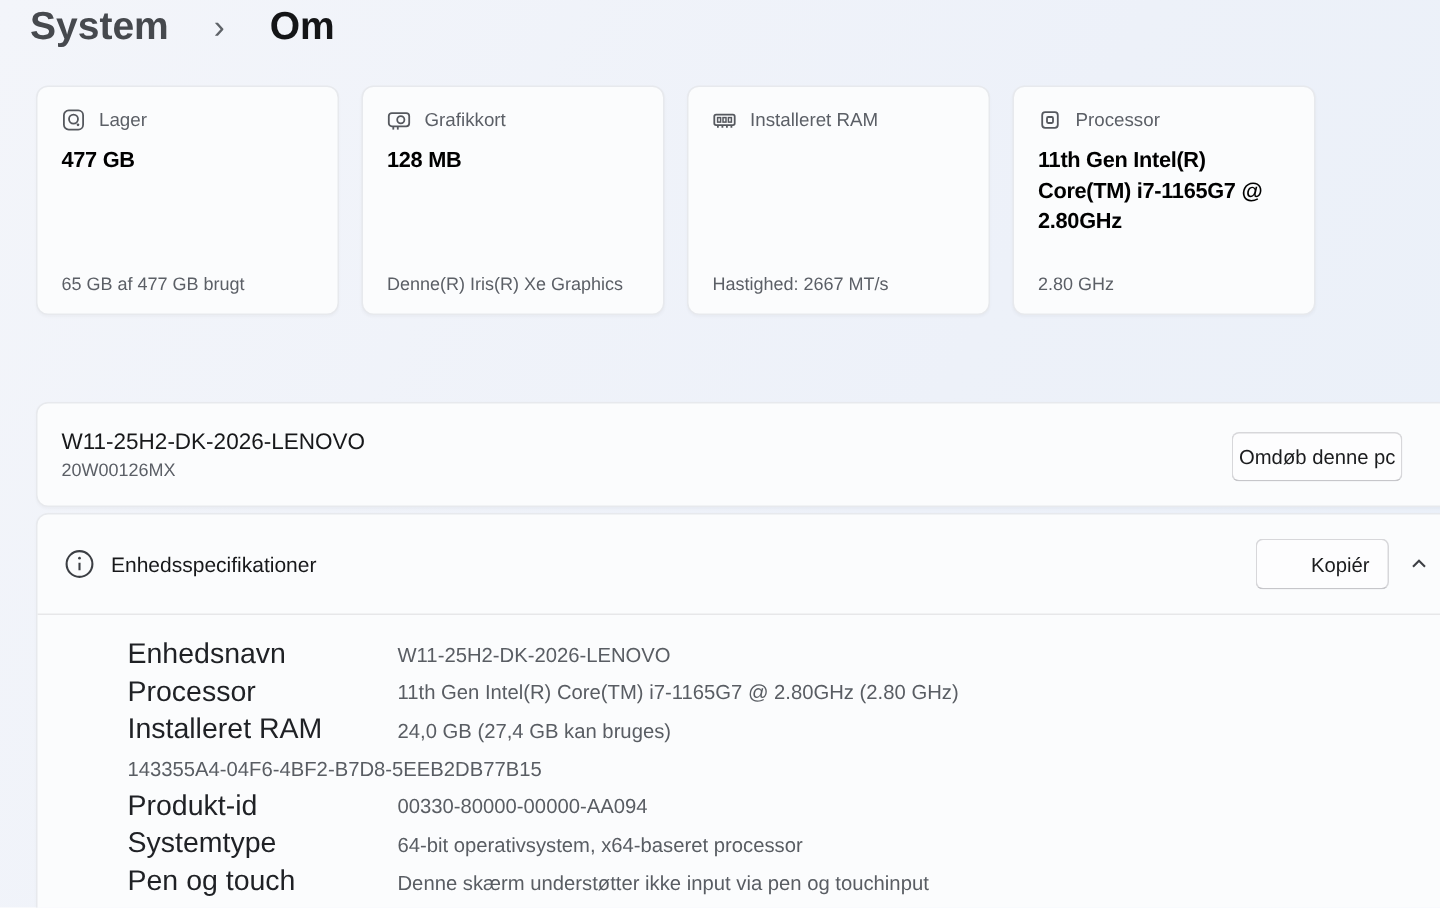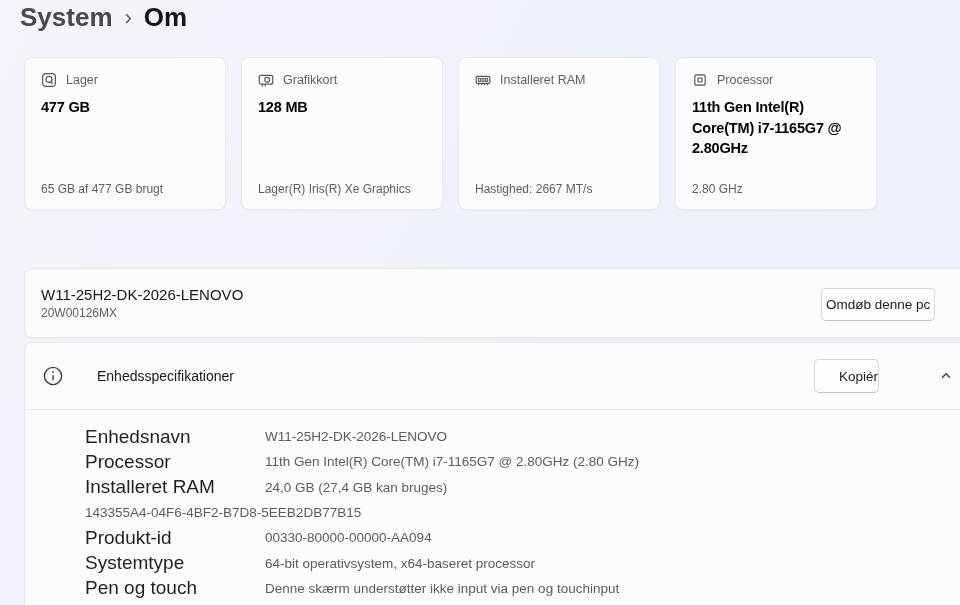--- a/index.html
+++ b/index.html
@@ -4,21 +4,21 @@
 <style>
   * { margin:0; padding:0; box-sizing:border-box; }
   html,body { width:960px; height:605px; overflow:hidden; }
   body {
     font-family:"Liberation Sans", sans-serif;
     background:linear-gradient(118deg,#f3f5fa 0%,#edf1f9 60%,#eaf0f9 100%);
     position:relative;
     color:#17181a;
   }
   
-  .breadcrumb { position:absolute; top:2px; left:20px; display:flex; align-items:center; gap:12px; }
+  .breadcrumb { position:absolute; top:2px; left:20px; display:flex; align-items:center; gap:30px; }
   .crumb-parent { font-size:26px; font-weight:600; color:#46494e; }
   .crumb-sep   { font-size:22px; color:#5f6368; padding-top:1px; }
   .crumb-current { font-size:26px; font-weight:700; color:#141517; }
   
   .cards { position:absolute; top:57px; left:24px; display:flex; gap:15px; }
   .card {
     width:202px; height:153px;
     background:#fbfcfd;
     border:1px solid #e7e9ed;
     border-radius:8px;
@@ -51,22 +51,22 @@
     font-family:"Liberation Sans", sans-serif;
     font-size:13.5px;
     color:#1b1c1e;
     display:flex; align-items:center; justify-content:center;
     cursor:default;
   }
   .btn-rename { top:19px; left:796px; height:33px; padding:0 4px; }
   .panel-specs { top:342px; height:290px; }
   .specs-header { position:relative; height:66px; display:flex; align-items:center; padding-left:16px; }
   .icon24 { width:24px; height:24px; flex:0 0 24px; display:block; }
-  .specs-title { margin-left:32px; font-size:14px; color:#17181a; }
-  .btn-copy { top:16px; left:789px; height:34px; width:65px;padding-left:24px; }
+  .specs-title { margin-left:9px; font-size:14px; color:#17181a; }
+  .btn-copy { top:16px; left:812px; height:34px; width:89px;padding-left:24px; }
   .chevron-up { position:absolute; left:913px; top:25px; width:16px; height:16px; }
   .specs-divider { position:absolute; left:0; right:0; top:66px; height:1px; background:#e7e7e9; }
   .specs-rows { padding:15px 0 0 60px; }
   .spec-row { display:flex; align-items:center; height:25.3px; }
   .spec-label { width:180px; flex:0 0 180px; font-size:19px; color:#1f2125; }
   .spec-value { font-size:13.5px; color:#595d63; }
 </style>
 </head>
 <body>
 
@@ -99,21 +99,21 @@
         <svg class="icon16" viewBox="0 0 16 16" fill="none" stroke="#55585e" stroke-width="1.2">
           <rect x="1.2" y="3.4" width="13.6" height="8.8" rx="2"></rect>
           <circle cx="9.2" cy="7.8" r="2.4"></circle>
           <line x1="4.2" y1="12.2" x2="4.2" y2="14.4"></line>
           <line x1="7.2" y1="12.2" x2="7.2" y2="14.4"></line>
         </svg>
       </span>
       <span class="card-label">Grafikkort</span>
     </div>
     <div class="card-value">128 MB</div>
-    <div class="card-detail">Lager(R) Iris(R) Xe Graphics</div>
+    <div class="card-detail">Denne(R) Iris(R) Xe Graphics</div>
   </div>
 
   <div class="card">
     <div class="card-head">
       <span>
         <svg class="icon16" viewBox="0 0 16 16" fill="none" stroke="#55585e" stroke-width="1.2">
           <rect x="1.2" y="4.4" width="13.6" height="7" rx="1.2"></rect>
           <rect x="3.4" y="6.4" width="2" height="3" stroke-width="1"></rect>
           <rect x="7" y="6.4" width="2" height="3" stroke-width="1"></rect>
           <rect x="10.6" y="6.4" width="2" height="3" stroke-width="1"></rect>

